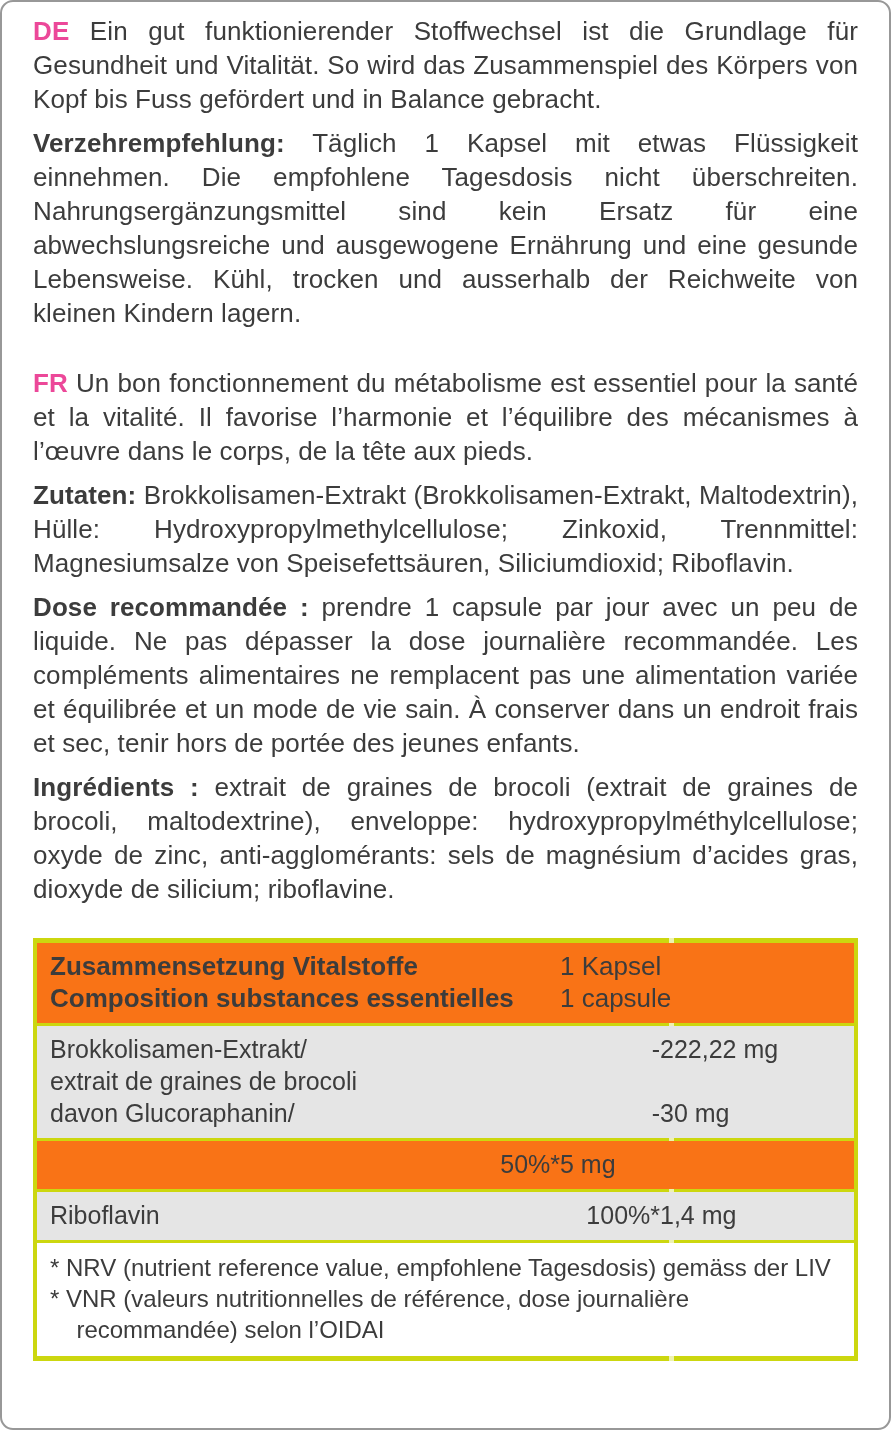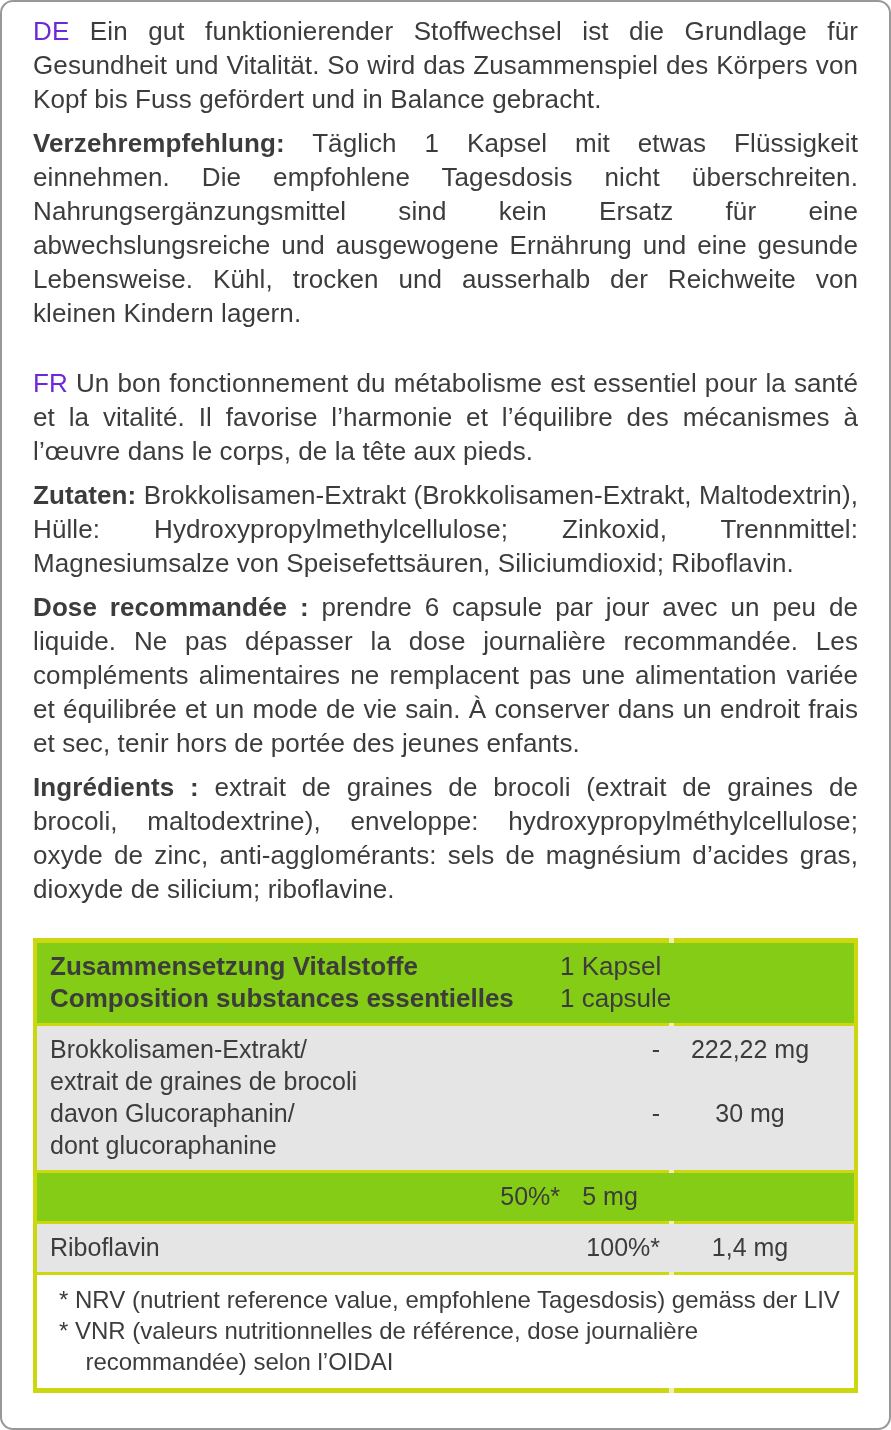--- a/index.html
+++ b/index.html
@@ -23,66 +23,66 @@
   }
   p.para{
     margin:0 0 10px 0;
     font-size:26px;
     line-height:34px;
     text-align:justify;
     letter-spacing:0.1px;
   }
   p.para.block-gap{margin-top:36px;}
   .lang{
-    font-weight:normal;
-    color:#6d28d9;
+    font-weight:bold;
+    color:#ec4899;
     margin-top:44px;
   }
   b.lead{font-weight:bold;margin-top:12px;}
   
   .tbl{
     margin:32px 0 0 0;
     border-left:4px solid #ccd70f;
     border-right:4px solid #ccd70f;
     font-size:25px;
     line-height:32px;
   }
   .hline{position:relative;height:5px;background:#ccd70f;}
   .hline.thin{height:3px;}
   .hline::after{
     content:'';
     position:absolute;left:77.3%;top:0;bottom:0;width:5px;
     background:#eef2b0;
   }
-  .band{padding:7px 14px 9px 13px;background:#84cc16;}
+  .band{padding:7px 14px 9px 13px;background:#f97316;}
   .band.tint{background:#e5e5e5;}
   .hdr{display:grid;grid-template-columns:1fr 280px;align-items:start;}
   .hdr .titles{font-weight:bold;font-size:26px;}
   .hdr .units{text-align:left;font-size:26px;}
   .entry{display:grid;grid-template-columns:1fr 100px 180px;align-items:start;}
   .entry .nrv{text-align:right;}
-  .entry .amt{text-align:center;}
-  .foot{font-size:24px;line-height:31px;padding:9px 14px 11px 22px;}
+  .entry .amt{text-align:left;}
+  .foot{font-size:24px;line-height:31px;padding:9px 14px 11px 13px;}
   .foot .fn{padding-left:1.1em;text-indent:-1.1em;}
 </style>
 </head>
 <body>
 
 <div class="label">
   <div class="content">
 
     <p class="para"><span class="lang">DE</span> <span>Ein gut funktionierender Stoffwechsel ist die Grundlage für Gesundheit und Vitalität. So wird das Zusammenspiel des Körpers von Kopf bis Fuss gefördert und in Balance gebracht.</span></p>
 
     <p class="para"><b class="lead">Verzehrempfehlung:</b> <span>Täglich 1 Kapsel mit etwas Flüssigkeit einnehmen. Die empfohlene Tagesdosis nicht überschreiten. Nahrungsergänzungsmittel sind kein Ersatz für eine abwechslungsreiche und ausgewogene Ernährung und eine gesunde Lebensweise. Kühl, trocken und ausserhalb der Reichweite von kleinen Kindern lagern.</span></p>
 
     <p class="para block-gap"><span class="lang">FR</span> <span>Un bon fonctionnement du métabolisme est essentiel pour la santé et la vitalité. Il favorise l’harmonie et l’équilibre des mécanismes à l’œuvre dans le corps, de la tête aux pieds.</span></p>
 
     <p class="para"><b class="lead">Zutaten:</b> <span>Brokkolisamen-Extrakt (Brokkolisamen-Extrakt, Maltodextrin), Hülle: Hydroxypropylmethylcellulose; Zinkoxid, Trennmittel: Magnesiumsalze von Speisefettsäuren, Siliciumdioxid; Riboflavin.</span></p>
 
-    <p class="para"><b class="lead">Dose recommandée&nbsp;:</b> <span>prendre 6 capsule par jour avec un peu de liquide. Ne pas dépasser la dose journalière recommandée. Les compléments alimentaires ne remplacent pas une alimentation variée et équilibrée et un mode de vie sain. À conserver dans un endroit frais et sec, tenir hors de portée des jeunes enfants.</span></p>
+    <p class="para"><b class="lead">Dose recommandée&nbsp;:</b> <span>prendre 1 capsule par jour avec un peu de liquide. Ne pas dépasser la dose journalière recommandée. Les compléments alimentaires ne remplacent pas une alimentation variée et équilibrée et un mode de vie sain. À conserver dans un endroit frais et sec, tenir hors de portée des jeunes enfants.</span></p>
 
     <p class="para"><b class="lead">Ingrédients&nbsp;:</b> <span>extrait de graines de brocoli (extrait de graines de brocoli, maltodextrine), enveloppe: hydroxypropylméthylcellulose; oxyde de zinc, anti-agglomérants: sels de magnésium d’acides gras, dioxyde de silicium; riboflavine.</span></p>
 
     <div class="tbl">
       <div class="hline"></div>
 
       <div class="band hdr">
         <div class="titles">
           <div>Zusammensetzung Vitalstoffe</div>
           <div>Composition substances essentielles</div>
@@ -100,21 +100,20 @@
           <div>
             <div>Brokkolisamen-Extrakt/</div>
             <div>extrait de graines de brocoli</div>
           </div>
           <div class="nrv">-</div>
           <div class="amt">222,22 mg</div>
         </div>
         <div class="entry">
           <div>
             <div>davon Glucoraphanin/</div>
-            <div>dont glucoraphanine</div>
           </div>
           <div class="nrv">-</div>
           <div class="amt">30 mg</div>
         </div>
       </div>
 
       <div class="hline thin"></div>
 
       <div class="band">
         <div class="entry">

